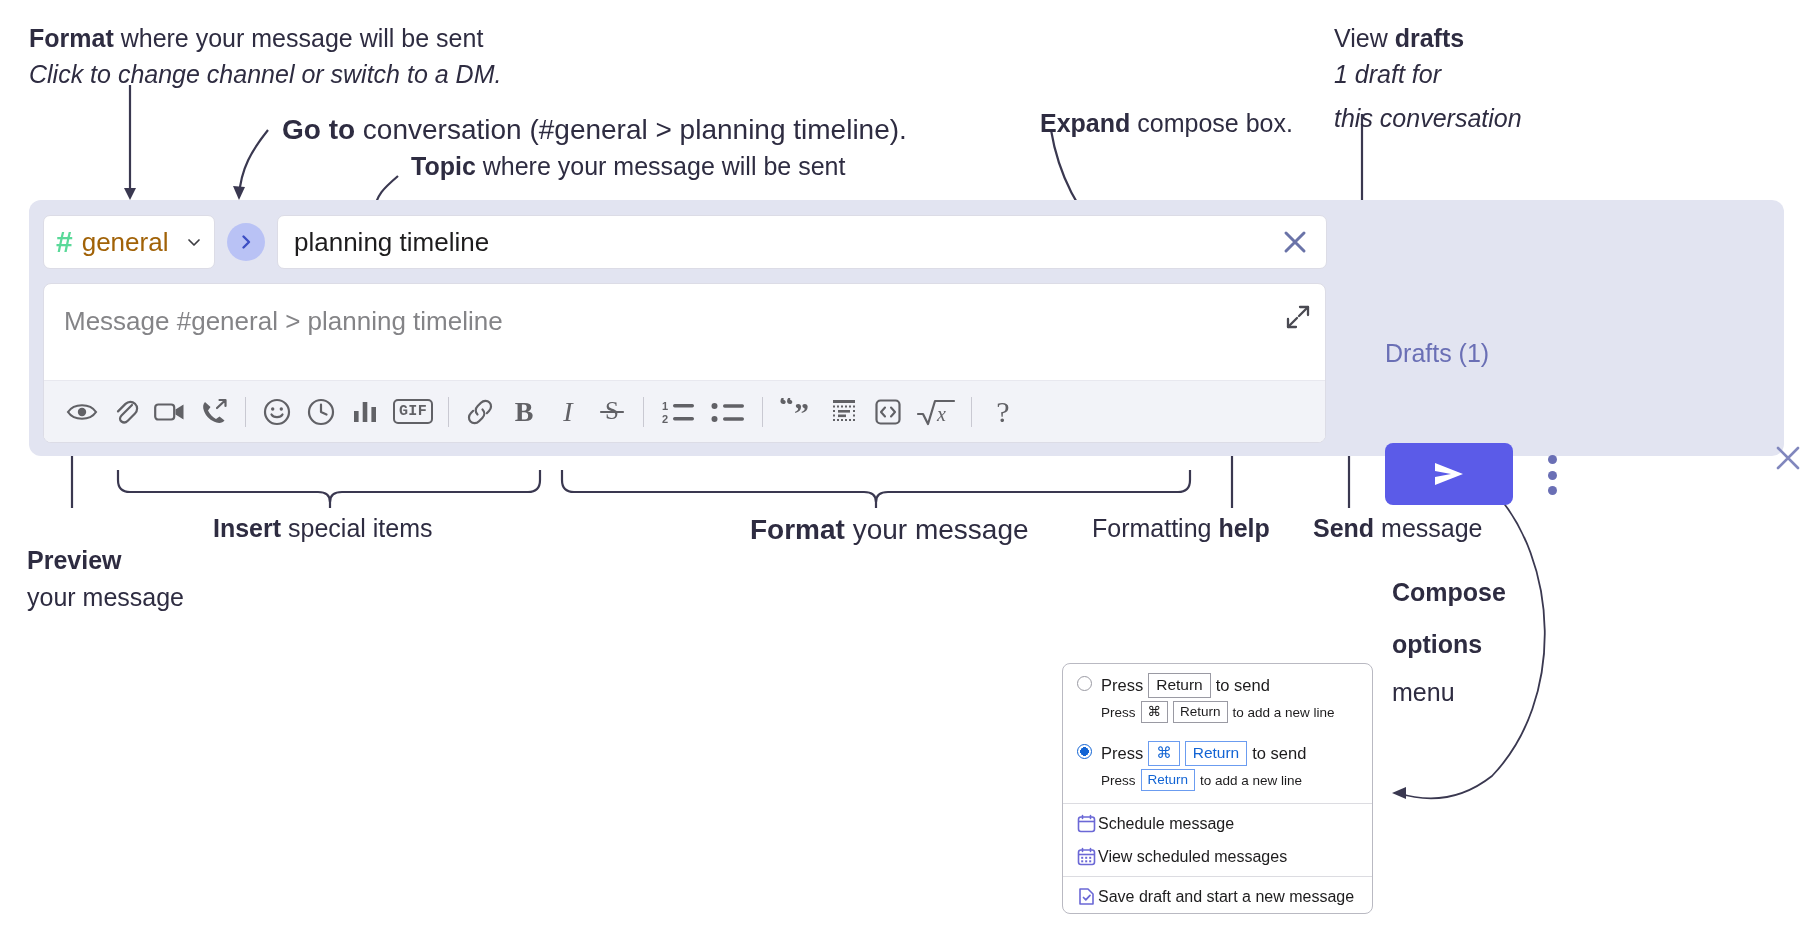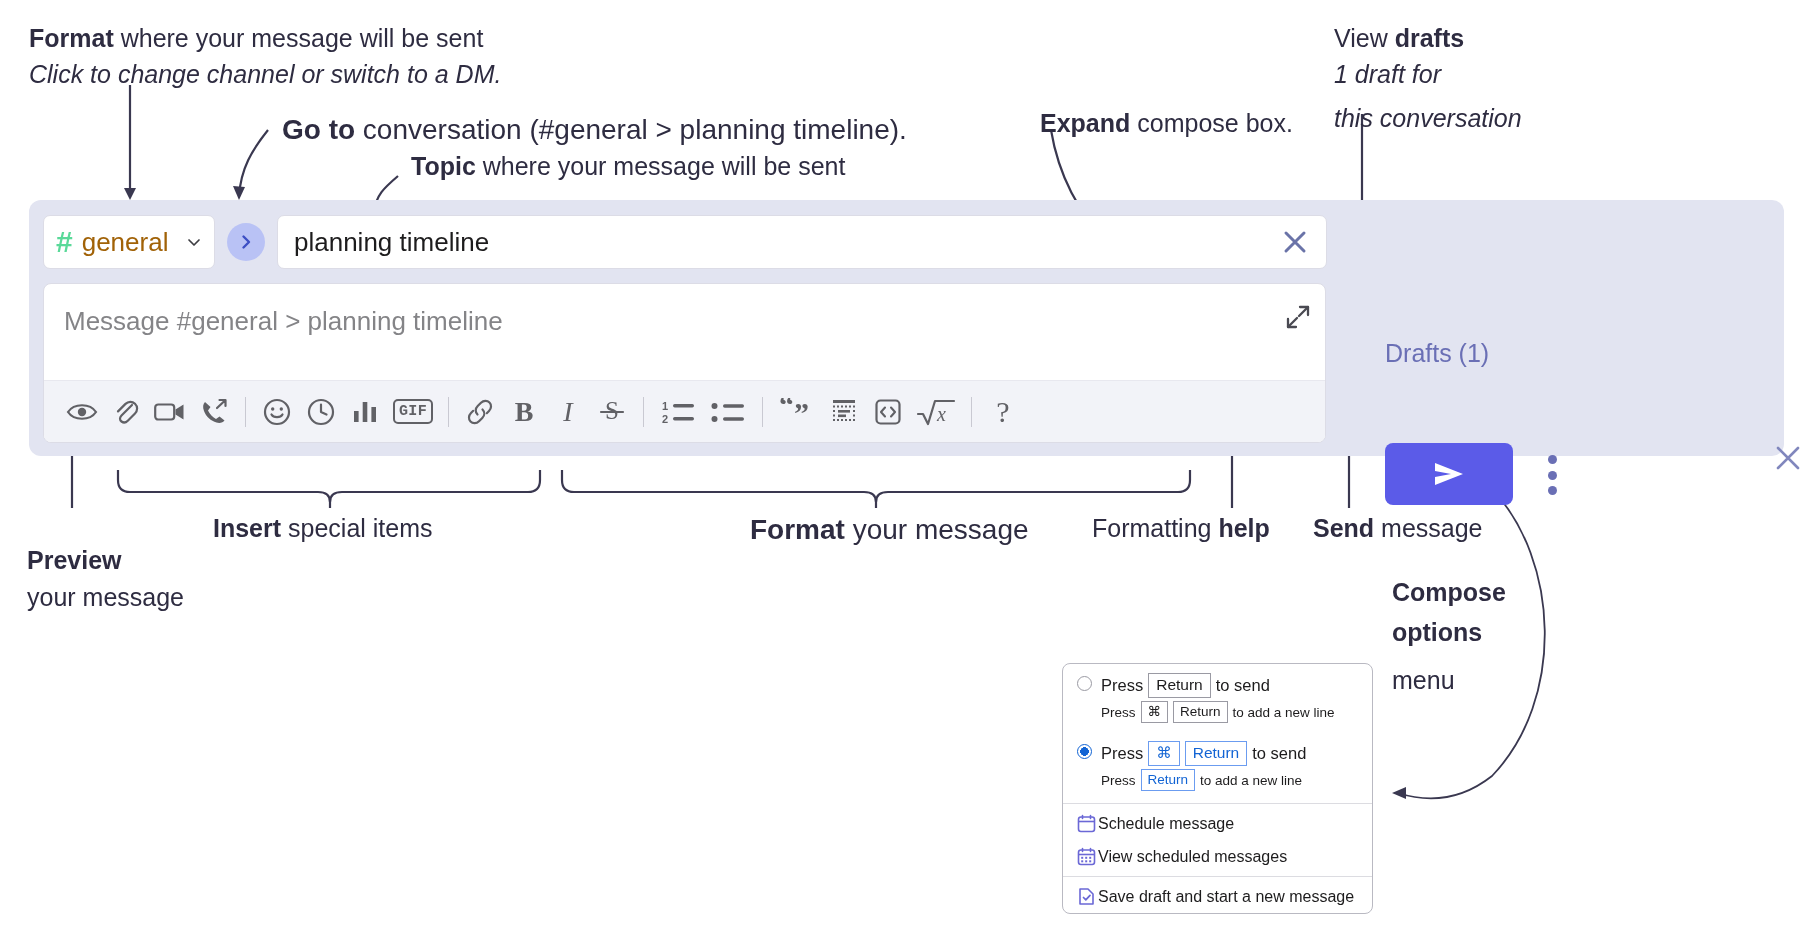--- a/index.html
+++ b/index.html
@@ -168,21 +168,21 @@
 <div class="ann" style="left:1092px;top:512px;font-size:25px;">
   <span>Formatting </span><b>help</b>
 </div>
 
 <div class="ann" style="left:1313px;top:512px;font-size:25px;">
   <b>Send</b><span> message</span>
 </div>
 
 <div class="ann" style="left:1392px;top:576px;font-size:25px;">
   <div><b>Compose</b></div>
-  <div style="margin-top:8px;"><b>options</b></div>
+  <div style="margin-top:20px;"><b>options</b></div>
   <div style="margin-top:16px;"><span>menu</span></div>
 </div>
 
 <div id="compose-panel">
 
   <div id="header-row">
     <div id="channel-button">
       <span class="hash">#</span>
       <span id="channel-name">general</span>
       <svg class="chev" viewBox="0 0 16 16">

